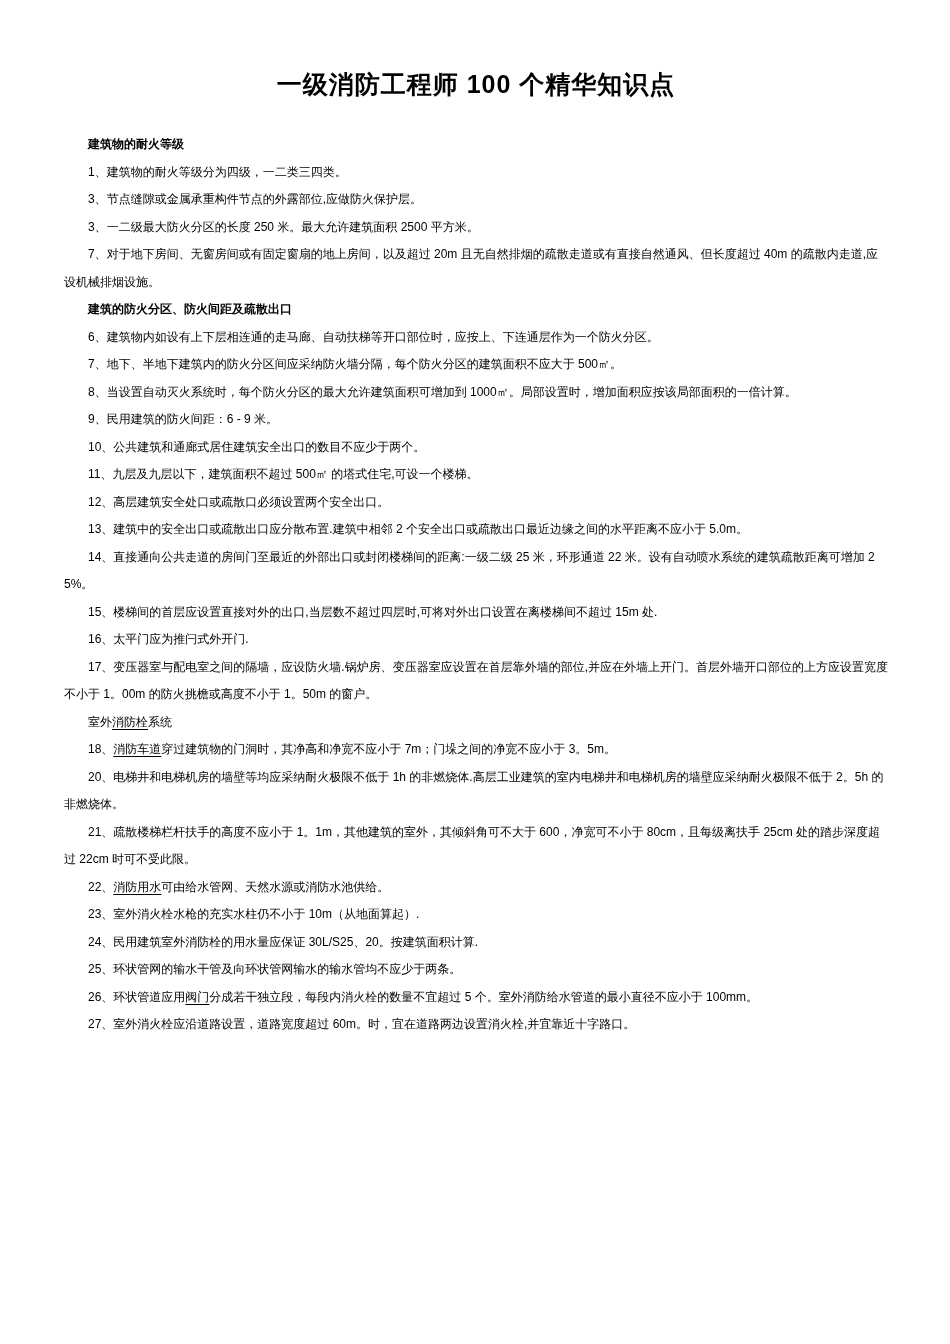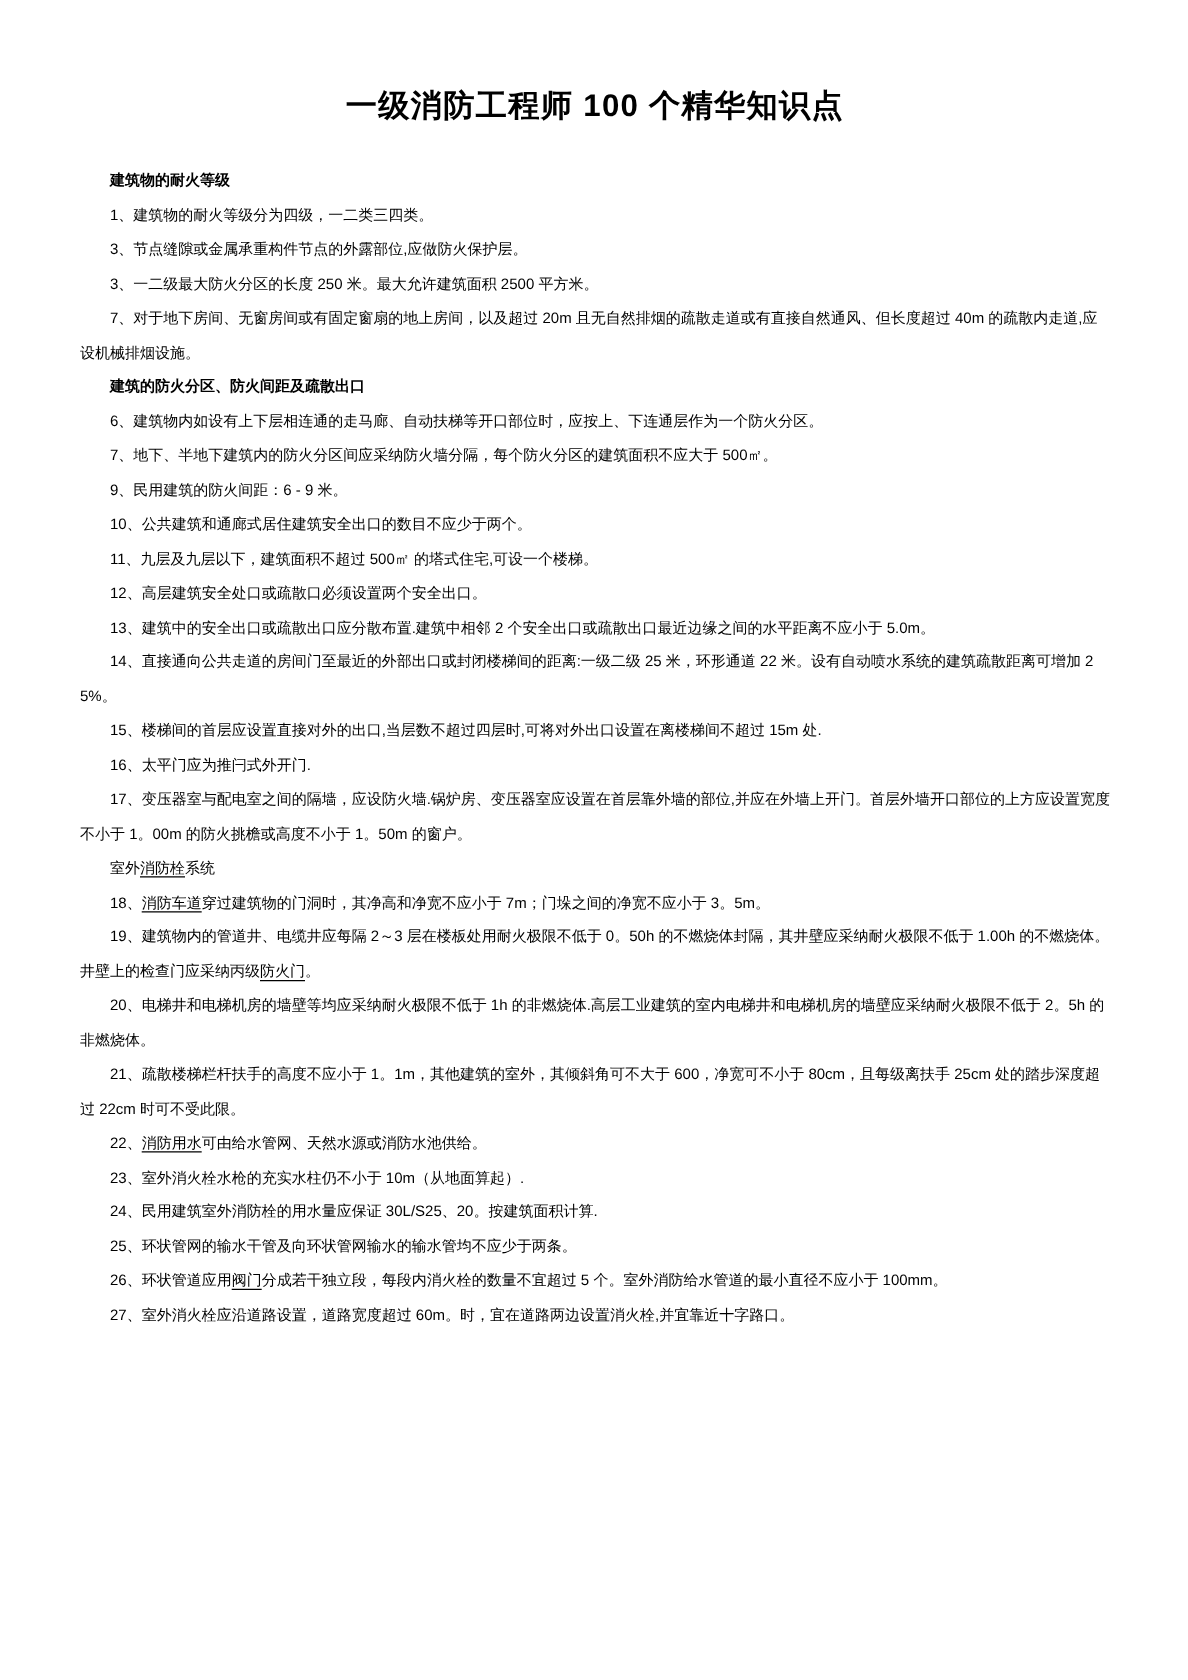--- a/index.html
+++ b/index.html
@@ -49,32 +49,32 @@
   <h1 class="doc-title">一级消防工程师 100 个精华知识点</h1>
   <div class="doc-body">
       <p class="heading"><span>建筑物的耐火等级</span></p>
       <p class="item"><span>1、建筑物的耐火等级分为四级，一二类三四类。</span></p>
       <p class="item"><span>3、节点缝隙或金属承重构件节点的外露部位,应做防火保护层。</span></p>
       <p class="item"><span>3、一二级最大防火分区的长度 250 米。最大允许建筑面积 2500 平方米。</span></p>
       <p class="item"><span>7、对于地下房间、无窗房间或有固定窗扇的地上房间，以及超过 20m 且无自然排烟的疏散走道或有直接自然通风、但长度超过 40m 的疏散内走道,应设机械排烟设施。</span></p>
       <p class="heading"><span>建筑的防火分区、防火间距及疏散出口</span></p>
       <p class="item"><span>6、建筑物内如设有上下层相连通的走马廊、自动扶梯等开口部位时，应按上、下连通层作为一个防火分区。</span></p>
       <p class="item"><span>7、地下、半地下建筑内的防火分区间应采纳防火墙分隔，每个防火分区的建筑面积不应大于 500㎡。</span></p>
+      <p class="item"><span>8、当设置自动灭火系统时，每个防火分区的最大允许建筑面积可增加到 1000㎡。局部设置时，增加面积应按该局部面积的一倍计算。</span></p>
       <p class="item"><span>9、民用建筑的防火间距：6 - 9 米。</span></p>
       <p class="item"><span>10、公共建筑和通廊式居住建筑安全出口的数目不应少于两个。</span></p>
       <p class="item"><span>11、九层及九层以下，建筑面积不超过 500㎡ 的塔式住宅,可设一个楼梯。</span></p>
       <p class="item"><span>12、高层建筑安全处口或疏散口必须设置两个安全出口。</span></p>
       <p class="item"><span>13、建筑中的安全出口或疏散出口应分散布置.建筑中相邻 2 个安全出口或疏散出口最近边缘之间的水平距离不应小于 5.0m。</span></p>
       <p class="item"><span>14、直接通向公共走道的房间门至最近的外部出口或封闭楼梯间的距离:一级二级 25 米，环形通道 22 米。设有自动喷水系统的建筑疏散距离可增加 25%。</span></p>
       <p class="item"><span>15、楼梯间的首层应设置直接对外的出口,当层数不超过四层时,可将对外出口设置在离楼梯间不超过 15m 处.</span></p>
       <p class="item"><span>16、太平门应为推闩式外开门.</span></p>
       <p class="item"><span>17、变压器室与配电室之间的隔墙，应设防火墙.锅炉房、变压器室应设置在首层靠外墙的部位,并应在外墙上开门。首层外墙开口部位的上方应设置宽度不小于 1。00m 的防火挑檐或高度不小于 1。50m 的窗户。</span></p>
       <p class="subheading"><span>室外</span><span class="u">消防栓</span><span>系统</span></p>
       <p class="item"><span>18、</span><span class="u">消防车道</span><span>穿过建筑物的门洞时，其净高和净宽不应小于 7m；门垛之间的净宽不应小于 3。5m。</span></p>
-      <p class="item"><span>19、建筑物内的管道井、电缆井应每隔 2～3 层在楼板处用耐火极限不低于 0。50h 的不燃烧体封隔，其井壁应采纳耐火极限不低于 1.00h 的不燃烧体。井壁上的检查门应采纳丙级</span><span class="u">防火门</span><span>。</span></p>
       <p class="item"><span>20、电梯井和电梯机房的墙壁等均应采纳耐火极限不低于 1h 的非燃烧体.高层工业建筑的室内电梯井和电梯机房的墙壁应采纳耐火极限不低于 2。5h 的非燃烧体。</span></p>
       <p class="item"><span>21、疏散楼梯栏杆扶手的高度不应小于 1。1m，其他建筑的室外，其倾斜角可不大于 600，净宽可不小于 80cm，且每级离扶手 25cm 处的踏步深度超过 22cm 时可不受此限。</span></p>
       <p class="item"><span>22、</span><span class="u">消防用水</span><span>可由给水管网、天然水源或消防水池供给。</span></p>
       <p class="item"><span>23、室外消火栓水枪的充实水柱仍不小于 10m（从地面算起）.</span></p>
       <p class="item"><span>24、民用建筑室外消防栓的用水量应保证 30L/S25、20。按建筑面积计算.</span></p>
       <p class="item"><span>25、环状管网的输水干管及向环状管网输水的输水管均不应少于两条。</span></p>
       <p class="item"><span>26、环状管道应用</span><span class="u">阀门</span><span>分成若干独立段，每段内消火栓的数量不宜超过 5 个。室外消防给水管道的最小直径不应小于 100mm。</span></p>
       <p class="item"><span>27、室外消火栓应沿道路设置，道路宽度超过 60m。时，宜在道路两边设置消火栓,并宜靠近十字路口。</span></p>
     </div>
 </div>

